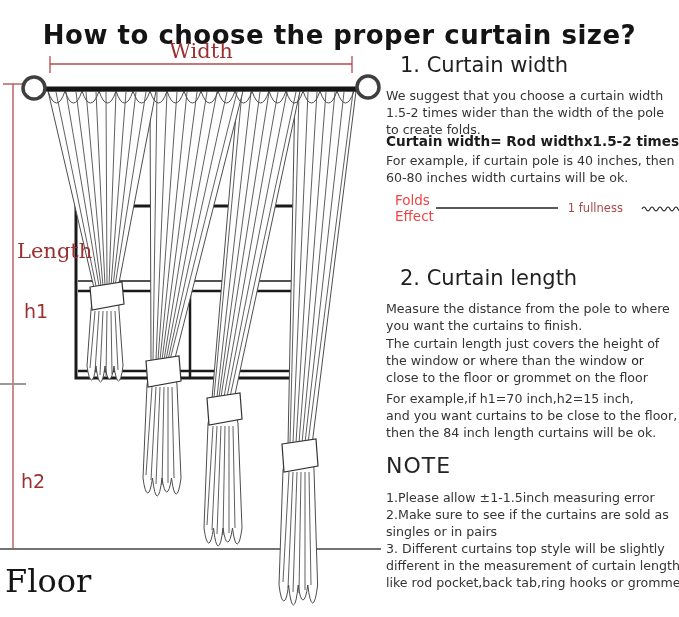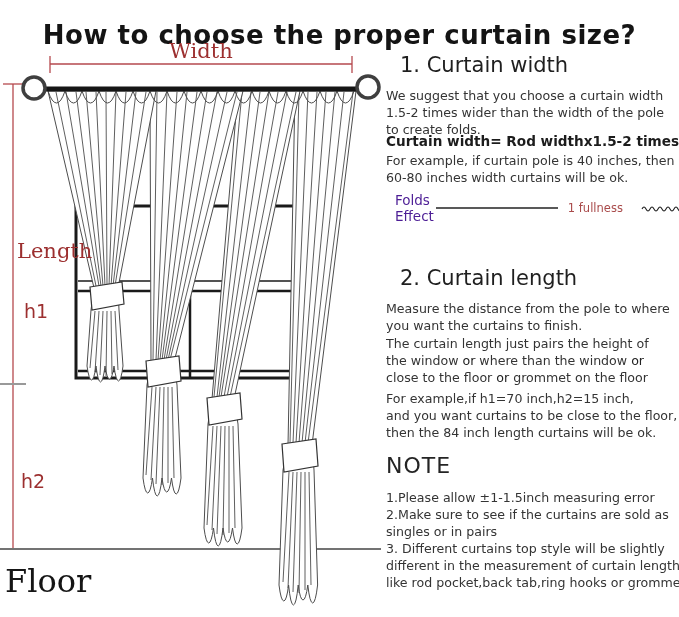--- a/index.html
+++ b/index.html
@@ -18,21 +18,21 @@
   .right-col{position:absolute;left:386px;top:0;width:300px;}
   .right-col .blk{position:absolute;left:0;width:300px;}
   .sec-heading{font-size:21px;color:#1f1f1f;padding-left:14px;white-space:pre;}
   .para{font-size:12.6px;line-height:17px;color:#343434;white-space:pre;}
   .formula{font-size:13.6px;font-weight:bold;color:#1c1c1c;white-space:pre;}
   .note-heading{font-size:22px;color:#242424;letter-spacing:1px;}
   .note-item{font-size:12.6px;line-height:17px;color:#343434;white-space:pre;}
   b.orw{font-weight:normal;color:#222;}
 
   .folds{position:absolute;left:0;top:0;width:288px;display:flex;align-items:center;}
-  .folds-label{width:86px;padding-left:9px;font-size:13.5px;color:#4c1d95;}
+  .folds-label{width:86px;padding-left:9px;font-size:13.5px;color:#ef4444;}
   .frows{flex:1;display:flex;flex-direction:row;gap:8px;}
   .frow{display:flex;align-items:center;justify-content:flex-end;}
   .frow svg{display:block;margin-right:8px;}
   .flabel{width:64px;font-size:11.5px;color:#a94b4b;}
 </style>
 </head>
 <body>
 
 <h1 class="page-title">How to choose the proper curtain size?</h1>
 
@@ -133,21 +133,21 @@
             <path fill="none" stroke="#222" stroke-width="1.1" d="M2,6 q2,-4 4,0 t4,0 t4,0 t4,0 t4,0 t4,0 t4,0 t4,0 t4,0 t4,0 t4,0 t4,0 t4,0 t4,0 t4,0 t4,0 t4,0 t4,0 t4,0 t4,0 t4,0 t4,0 t4,0 t4,0 t4,0 t4,0 t4,0 t4,0 t4,0 t4,0"></path>
           </svg>
       </div>
     </div>
   </div>
 
   <div class="blk sec-heading" style="top:266px">2. Curtain length</div>
   <div class="blk para" style="top:300px">Measure the distance from the pole to where
 you want the curtains to finish.</div>
 
-  <div class="blk para" style="top:335px"><span>The curtain length just pairs the height of
+  <div class="blk para" style="top:335px"><span>The curtain length just covers the height of
 the window </span><b class="orw">or</b><span> where than the window </span><b class="orw">or</b><span>
 close to the floor </span><b class="orw">or</b><span> grommet on the floor</span></div>
 
   <div class="blk para" style="top:390px">For example,if h1=70 inch,h2=15 inch,
 and you want curtains to be close to the floor,
 then the 84 inch length curtains will be ok.</div>
 
   <div class="blk note-heading" style="top:453px">NOTE</div>
   <div class="blk" style="top:489px">
     <div class="note-item">1.Please allow ±1-1.5inch measuring error</div>

